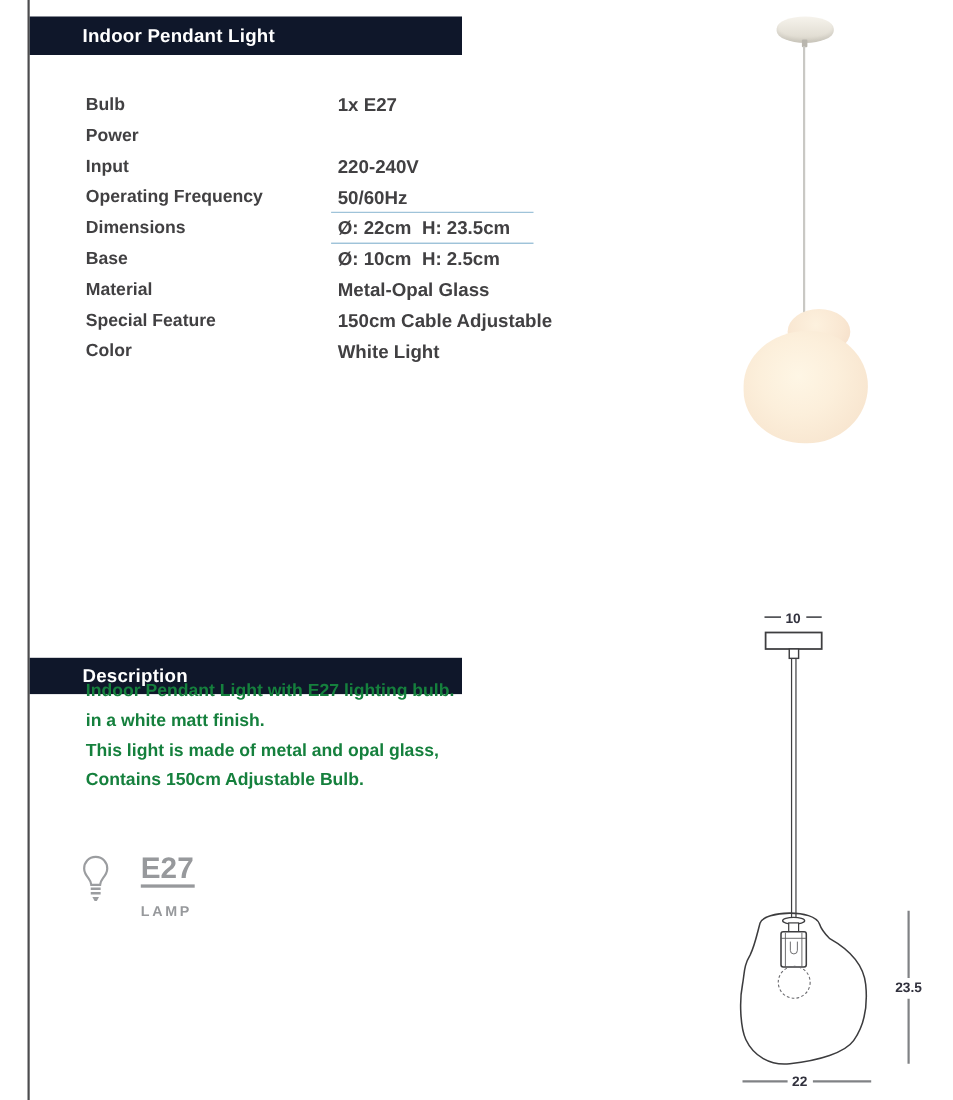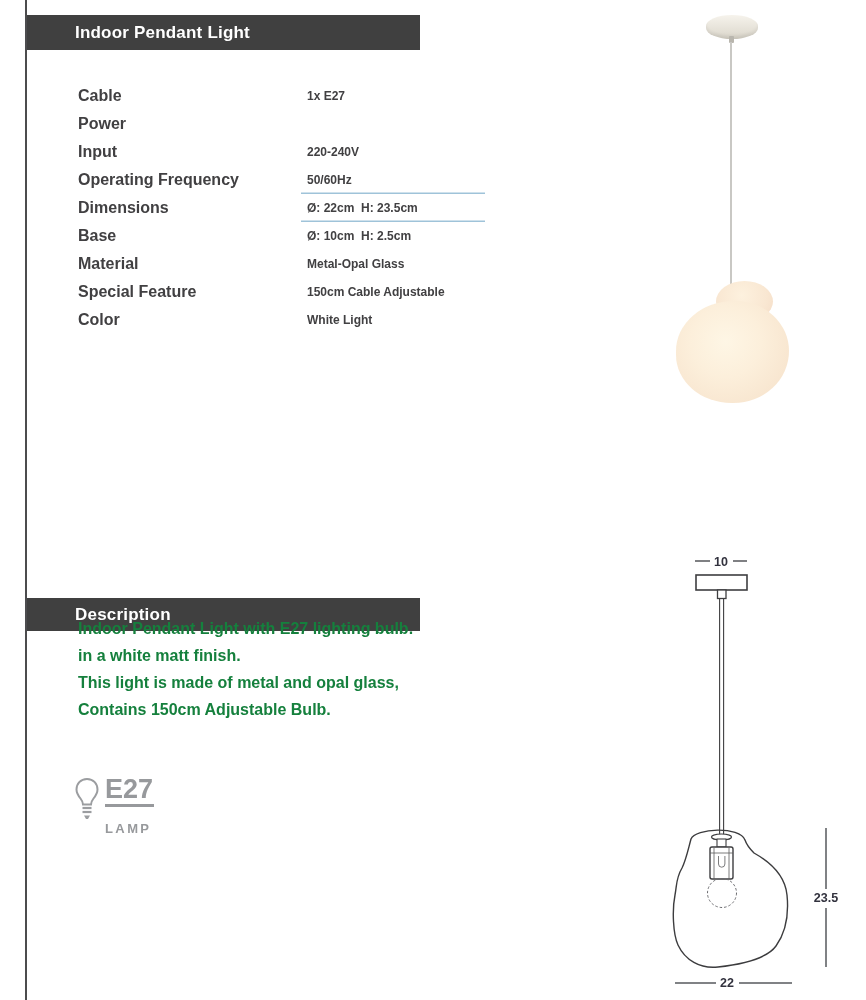--- a/index.html
+++ b/index.html
@@ -3,36 +3,36 @@
 <meta charset="utf-8">
 <style>
   html,body { margin:0; padding:0; background:#fff; }
   .page {
     position:relative; width:866px; height:1000px; background:#fff;
     font-family:"Liberation Sans", sans-serif; overflow:hidden;
   }
   .left-rule { position:absolute; left:25px; top:0; width:2px; height:1000px; background:#4c4c4e; }
 
   .bar {
-    position:absolute; left:27px; width:393px; background:#404040;
+    position:absolute; left:27px; width:393px; background:#0f172a;
     color:#ffffff; font-weight:bold; font-size:17px;
     display:flex; align-items:center; padding-left:48px; box-sizing:border-box;
     letter-spacing:0.2px;
   }
   .bar.title-bar { top:15px; height:35px; }
   .bar.desc-bar  { top:556px; height:33px;margin-top:42px; }
 
   .spec-table { position:absolute; left:78px; top:82px; }
   .spec-row { display:flex; height:28px; align-items:center; }
   .spec-label {
     flex:0 0 229px; font-weight:bold; font-size:16px; color:#414042;
   }
   .spec-value {
     display:inline-block; width:184px; height:28px; line-height:28px;
-    font-weight:bold; font-size:12px; color:#414042; white-space:pre;
+    font-weight:bold; font-size:17px; color:#414042; white-space:pre;
     margin-left:-6px; padding-left:6px; box-sizing:border-box;
   }
   .spec-row.ruled .spec-value { box-shadow:0 -1.5px 0 0 #9fc3d9; }
 
   
   .canopy {
     position:absolute; left:706px; top:15px; width:52px; height:24px;
     border-radius:50% / 46%;
     background:linear-gradient(#f6f3ec, #e3dfd5 70%, #d4d0c5);
     box-shadow:inset 0 -3px 3px rgba(0,0,0,0.06);
@@ -47,21 +47,21 @@
     position:absolute; left:676px; top:301px; width:113px; height:102px;
     border-radius:52% 48% 50% 50% / 50% 50% 52% 48%;
     background:radial-gradient(circle at 44% 40%, #fef6e5 0%, #fcefdb 40%, #f8e6d0 75%, #f1dbc4 100%);
   }
 
   .description-text {
     position:absolute; left:78px; top:615px; font-weight:bold; font-size:16px;
     color:#15803d; line-height:27px;
   }
 
-  .lamp-badge { position:absolute; left:74px; top:777px; display:flex; align-items:flex-start; }
+  .lamp-badge { position:absolute; left:74px; top:777px; display:flex; align-items:flex-start;gap:23px; }
   .badge-text { margin-left:5px; }
   .e27-text { font-size:27px; font-weight:bold; color:#97999c; line-height:25px; }
   .badge-rule { width:49px; height:3px; background:#97999c; margin-top:2px; }
   .lamp-text { font-size:13px; font-weight:bold; color:#97999c; letter-spacing:2.4px; margin-top:14px; }
 
   .diagram { position:absolute; left:650px; top:545px; width:216px; height:455px; }
   .dim-label { font-weight:bold; font-size:12.5px; fill:#32323e; }
 </style>
 </head>
 <body>
@@ -69,21 +69,21 @@
 <div class="page">
 
   <div class="left-rule"></div>
 
   <div class="bar title-bar">
     <span>Indoor Pendant Light</span>
   </div>
 
   <div class="spec-table">
     <div class="spec-row">
-      <span class="spec-label">Cable</span>
+      <span class="spec-label">Bulb</span>
       <span class="spec-value">1x E27</span>
     </div>
     <div class="spec-row">
       <span class="spec-label">Power</span>
     </div>
     <div class="spec-row">
       <span class="spec-label">Input</span>
       <span class="spec-value">220-240V</span>
     </div>
     <div class="spec-row">

